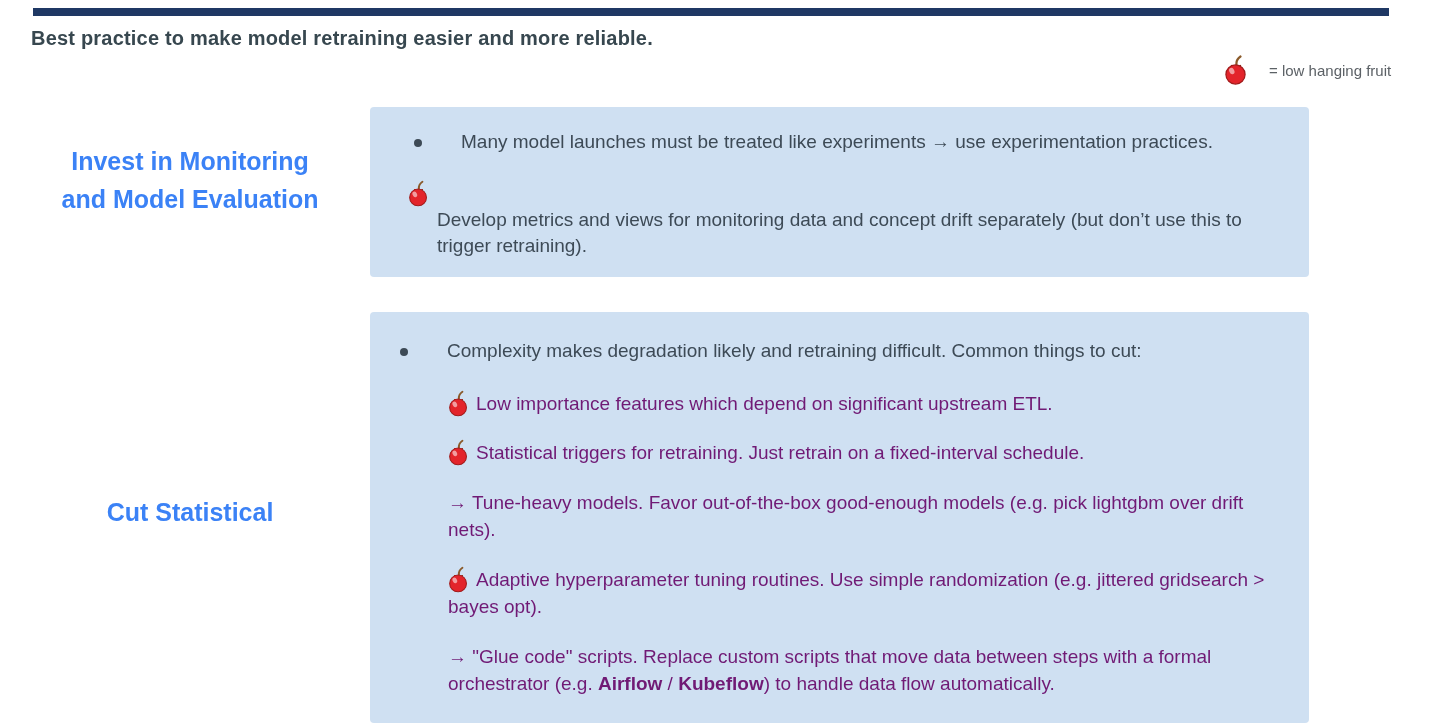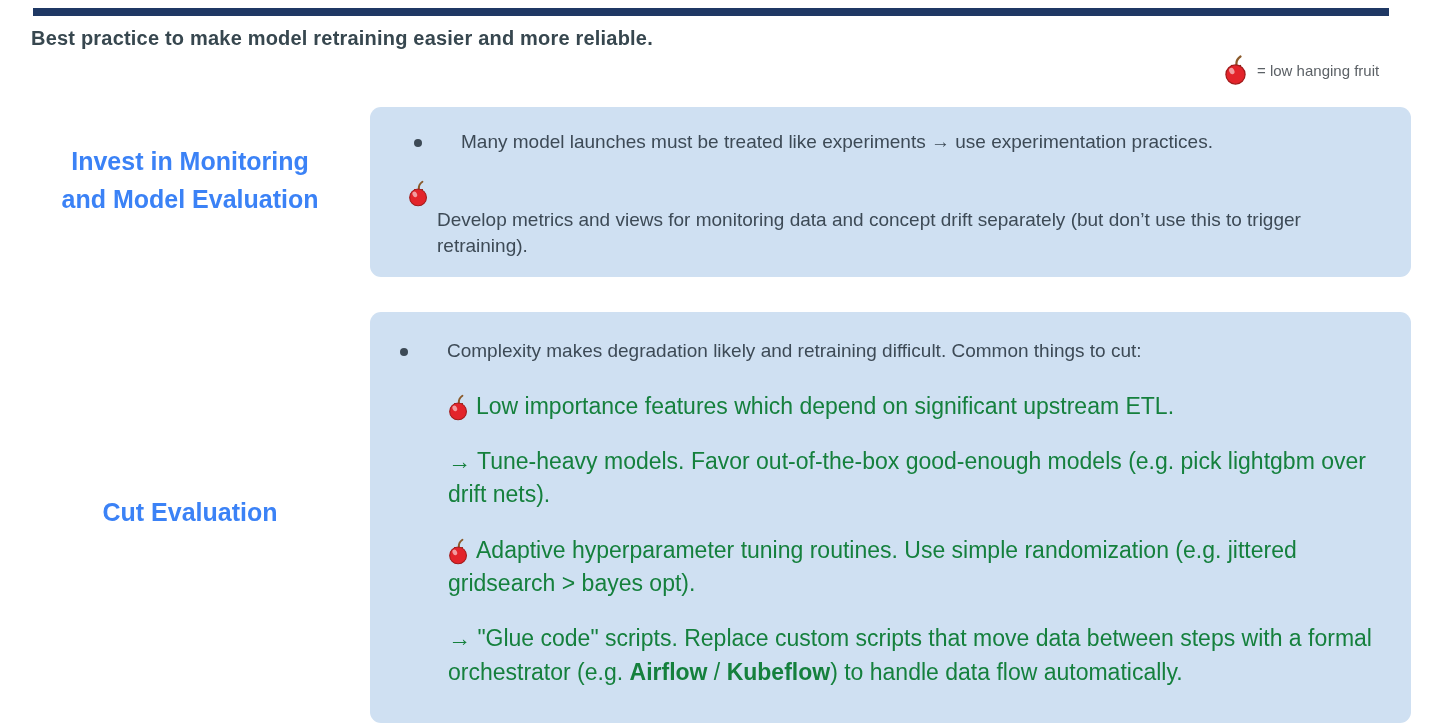--- a/index.html
+++ b/index.html
@@ -15,54 +15,54 @@
     position: absolute; left: 33px; top: 8px;
     width: 1356px; height: 8px; background: #1f3864;
   }
   .page-title {
     position: absolute; left: 31px; top: 27px; width: 1180px;
     font-size: 20px; font-weight: 700; color: #37474f; letter-spacing: 0.2px;
   }
 
   .legend {
     position: absolute; left: 1224px; top: 55px;
-    display: flex; align-items: center; gap: 9px;
+    display: flex; align-items: center; gap: 21px;
   }
   .legend .label { font-size: 15px; color: #5c6166; white-space: nowrap; }
 
   .section-label {
     position: absolute; left: 55px; width: 270px;
     text-align: center; font-size: 25px; font-weight: 700;
     color: #3b82f6; line-height: 1.5;
   }
   .section-label.s1 { top: 143px; }
   .section-label.s2 { top: 494px; }
 
   .panel {
-    position: absolute; left: 370px; width: 1041px;
-    background: #cfe0f2; border-radius: 11px;
+    position: absolute; left: 370px; width: 939px;
+    background: #cfe0f2; border-radius: 4px;
   }
   .panel.p1 { top: 107px; height: 170px; padding: 22px 30px 18px 36px; }
   .panel.p2 { top: 312px; height: 411px; padding: 26px 30px 18px 22px; }
 
   .item-row { display: flex; align-items: flex-start; margin-bottom: 24px; }
   .item-row:last-child { margin-bottom: 0; flex-direction: column; }
   .marker-cell { width: 24px; flex-shrink: 0; display: flex; justify-content: center; }
   .dot {
     width: 8px; height: 8px; border-radius: 50%;
     background: #3d4a56; margin-top: 10px;
   }
   .item-text {
     margin-left: 31px; font-size: 19px; line-height: 1.4;
     color: #3d4a56; max-width: 900px;
   }
 
   .sub-list { margin-left: 56px; margin-top: 25px; }
   .sub-item {
-    font-size: 23px; line-height: 1.45; color: #15803d;
+    font-size: 19px; line-height: 1.45; color: #701a75;
     margin-bottom: 22px; max-width: 950px;
   }
   .sub-item:last-child { margin-bottom: 0; }
 
   .tomato-inline { vertical-align: -7px; margin-right: 7px; }
   .bold { font-weight: 700; }
 </style>
 </head>
 <body>
 
@@ -102,35 +102,40 @@
     <div class="item-row">
       <span class="marker-cell">
         <svg width="21" height="27" viewBox="0 0 24 30">
             <use href="#tomato"></use>
           </svg>
       </span>
       <span class="item-text">Develop metrics and views for monitoring data and concept drift separately (but don’t use this to trigger retraining).</span>
     </div>
   </div>
 
-  <div class="section-label s2">Cut Evaluation</div>
+  <div class="section-label s2">Cut Statistical</div>
 
   <div class="panel p2">
     <div class="item-row">
       <span class="marker-cell">
           <span class="dot"></span>
         </span>
       <span class="item-text">Complexity makes degradation likely and retraining difficult. Common things to cut:</span>
     </div>
 
     <div class="sub-list">
       <p class="sub-item">
         <svg class="tomato-inline" width="21" height="27" viewBox="0 0 24 30">
             <use href="#tomato"></use>
           </svg><span>Low importance features which depend on significant upstream ETL.</span>
+      </p>
+      <p class="sub-item">
+        <svg class="tomato-inline" width="21" height="27" viewBox="0 0 24 30">
+            <use href="#tomato"></use>
+          </svg><span>Statistical triggers for retraining. Just retrain on a fixed-interval schedule.</span>
       </p>
       <p class="sub-item">
         <span>→ Tune-heavy models. Favor out-of-the-box good-enough models (e.g. pick lightgbm over drift nets).</span>
       </p>
       <p class="sub-item">
         <svg class="tomato-inline" width="21" height="27" viewBox="0 0 24 30">
             <use href="#tomato"></use>
           </svg><span>Adaptive hyperparameter tuning routines. Use simple randomization (e.g. jittered gridsearch &gt; bayes opt).</span>
       </p>
       <p class="sub-item">

